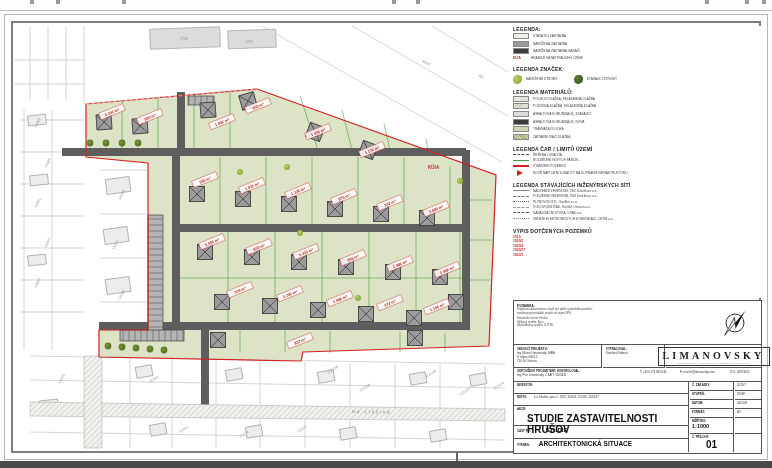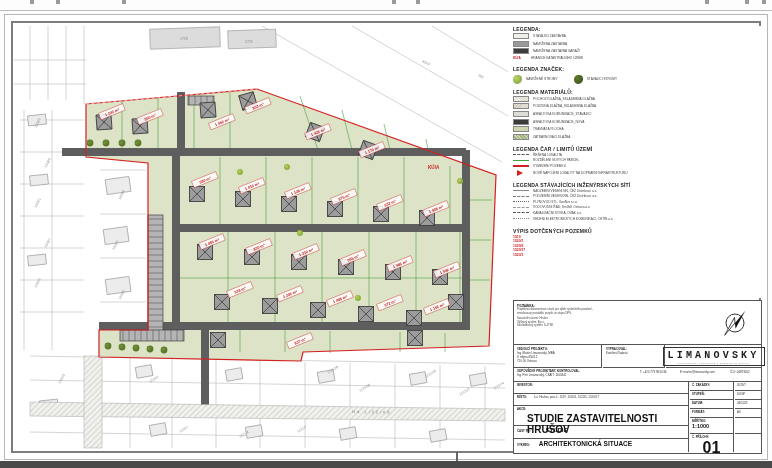--- a/index.html
+++ b/index.html
@@ -63,21 +63,21 @@
   #tblock{position:absolute;left:513px;top:300px;width:247px;height:152px;z-index:8;
           border:1px solid #555;background:#fff;font-size:3px;color:#222;}
   .tb-abs{position:absolute;box-sizing:border-box;}
   .tb-lab{font-size:2.9px;font-weight:bold;color:#222;}
   .tb-sm{font-size:2.9px;color:#333;}
   .bordB{border-bottom:1px solid #555;}
   .bordR{border-right:1px solid #555;}
   .note-line{font-size:2.7px;color:#444;line-height:1.3;}
   #firm-box{border:1.2px solid #333;padding:2px 4px 1px 4px;text-align:center;}
   #firm-name{font-size:10px;letter-spacing:3.2px;font-weight:bold;color:#1c1c1c;
-             font-family:Liberation Mono, monospace;}
+             font-family:Liberation Serif, serif;}
   #firm-sub{font-size:2.3px;letter-spacing:0.6px;color:#777;margin-top:1px;}
   .big-val{font-weight:bold;color:#111;}
 </style>
 </head>
 <body>
 <div id="stage">
 
 <div class="tb-stub" style="left:30px"></div>
 <div class="tb-stub" style="left:56px"></div>
 <div class="tb-stub" style="left:122px"></div>
@@ -545,18 +545,18 @@
   <div class="tb-abs bordB" style="left:221px;top:99px;width:26px;height:9px;padding:1px 2px;"><span class="tb-sm">04/2023</span></div>
   <div class="tb-abs bordB bordR" style="left:176px;top:108px;width:44px;height:9px;padding:1px 2px;"><span class="tb-lab">FORMÁT:</span></div>
   <div class="tb-abs bordB" style="left:221px;top:108px;width:26px;height:9px;padding:1px 2px;"><span class="tb-sm">A3</span></div>
   <div class="tb-abs bordB bordR" style="left:176px;top:117px;width:44px;height:16px;padding:1px 2px;">
     <div class="tb-lab">MĚŘÍTKO:</div>
     <div class="big-val" style="font-size:5.5px">1:1000</div>
   </div>
   <div class="tb-abs bordB" style="left:221px;top:117px;width:26px;height:16px;"></div>
   <div class="tb-abs bordR" style="left:176px;top:133px;width:44px;height:18px;padding:1px 2px;text-align:center;">
     <div class="tb-lab" style="text-align:left">Č. PŘÍLOHY:</div>
-    <div class="big-val" style="font-size:16px">01</div>
+    <div class="big-val" style="font-size:10px">01</div>
   </div>
   <div class="tb-abs" style="left:221px;top:133px;width:26px;height:18px;"></div>
 </div>
 
 </div>
 
 </body></html>

